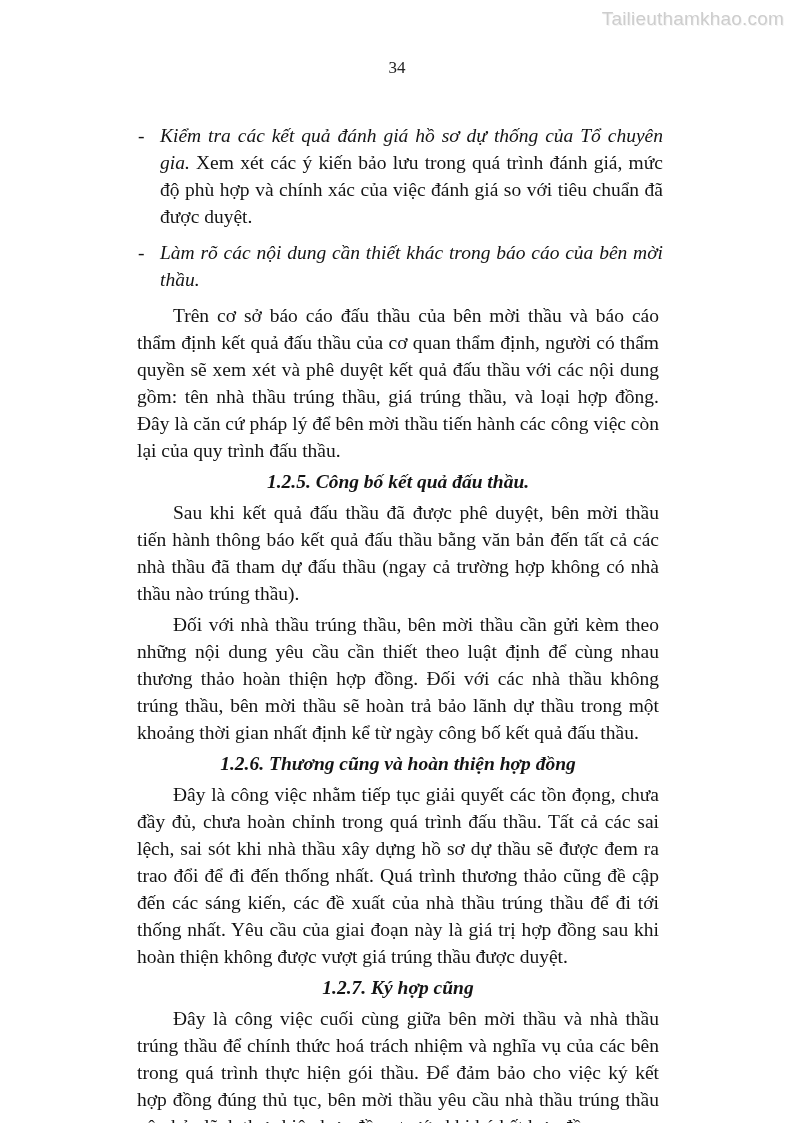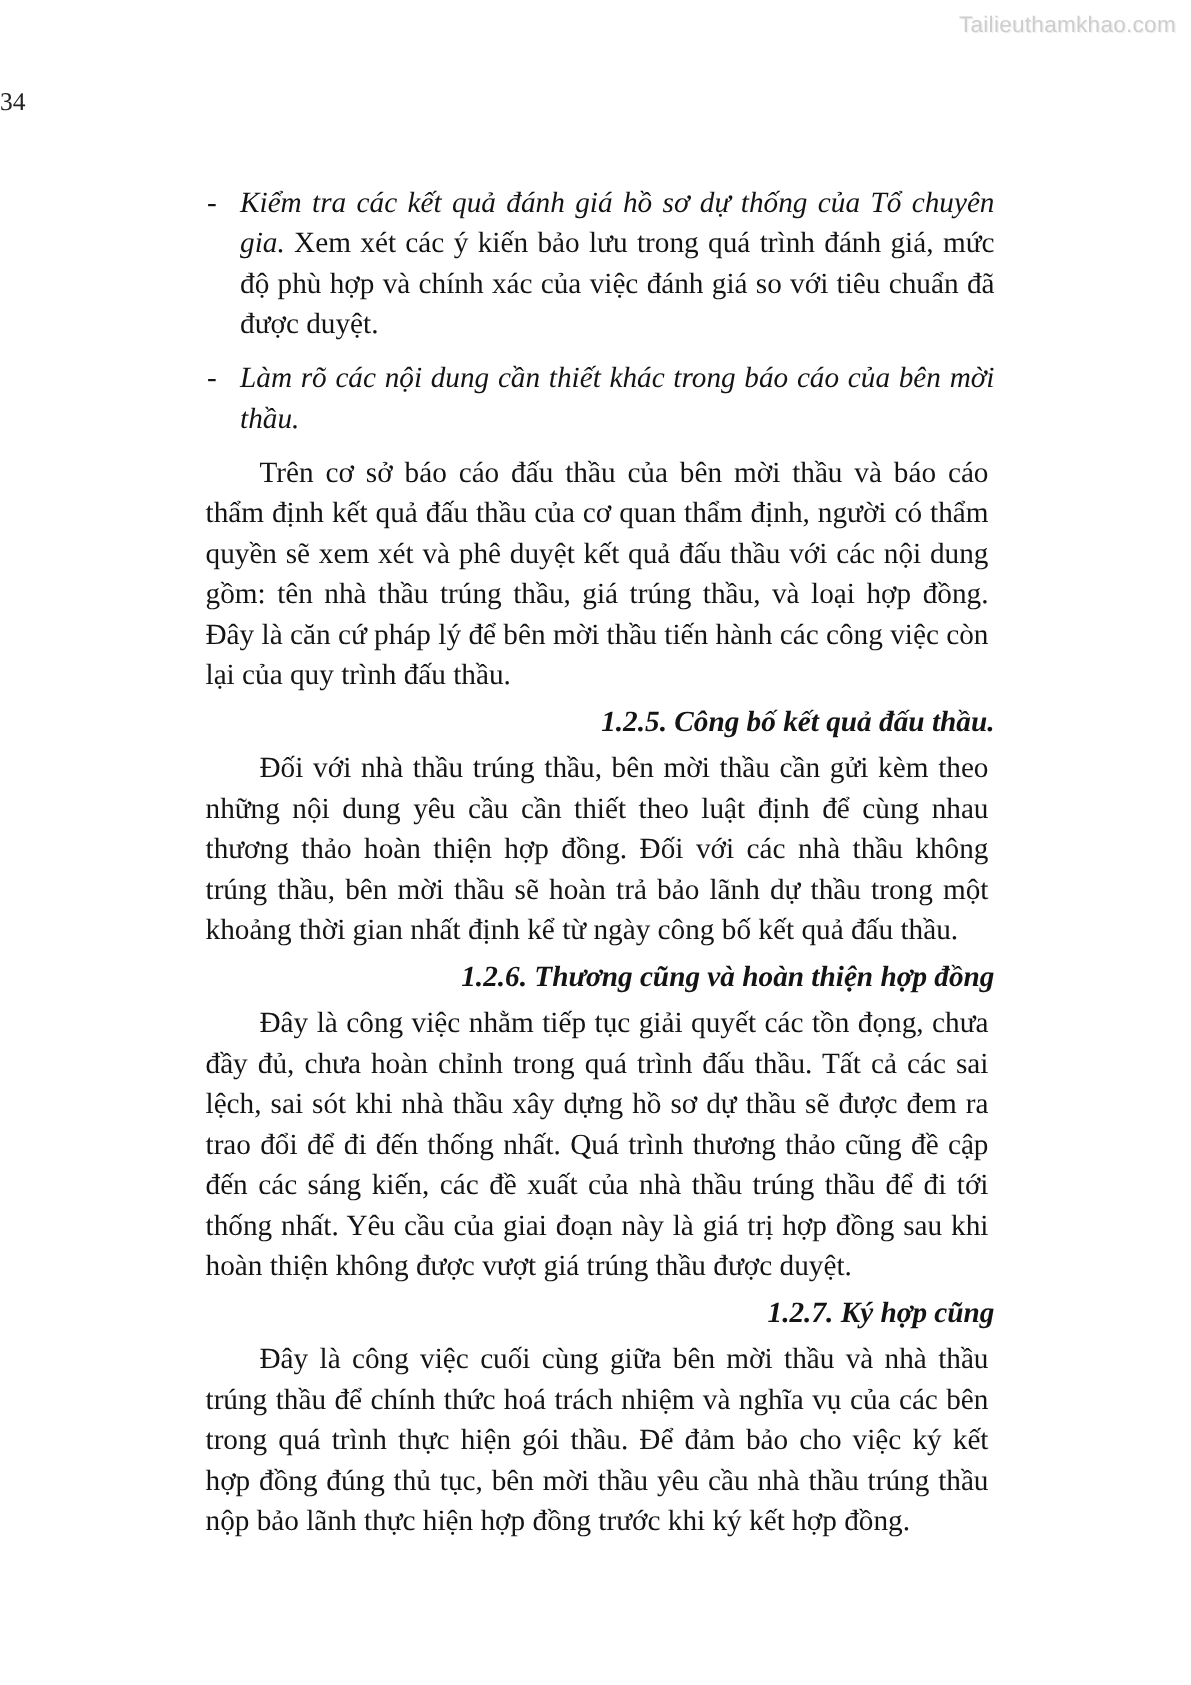--- a/index.html
+++ b/index.html
@@ -8,28 +8,29 @@
     background: #ffffff;
     font-family: "Liberation Serif", "DejaVu Serif", serif;
     color: #141414;
     overflow: hidden;
     position: relative;
   }
   .watermark {
     position: absolute;
     top: 8px; right: 10px;
     font-family: "Liberation Sans", "DejaVu Sans", sans-serif;
-    font-size: 15px;
+    font-size: 19px;
     color: #cdcdcd;
     text-shadow: 1px 1px 0 #f2f2f2;
     letter-spacing: 0.2px;
   }
   .page-number {
     position: absolute;
     top: 58px; left: 0; width: 794px;
+    text-align: center;
     font-size: 17px;
     color: #222222;
   }
   .content {
     position: absolute;
     top: 122px;
     left: 133px;
     width: 530px;
     font-size: 19.5px;
     line-height: 27px;
@@ -46,31 +47,32 @@
   }
   .it { font-style: italic; }
   .para {
     margin: 4px;
     text-indent: 36px;
   }
   .heading {
     margin: 0;
     font-weight: bold;
     font-style: italic;
-    text-align: right;
+    text-align: center;
   }
 </style>
 </head>
 <body>
 
 <div class="watermark">Tailieuthamkhao.com</div>
 <div class="page-number">34</div>
 <div class="content">
     <div class="bullet"><span class="dash">-</span><span class="it">Kiểm tra các kết quả đánh giá hồ sơ dự thống của Tổ chuyên gia.</span><span> Xem xét các ý kiến bảo lưu trong quá trình đánh giá, mức độ phù hợp và chính xác của việc đánh giá so với tiêu chuẩn đã được duyệt.</span></div>
     <div class="bullet"><span class="dash">-</span><span class="it">Làm rõ các nội dung cần thiết khác trong báo cáo của bên mời thầu.</span></div>
     <p class="para">Trên cơ sở báo cáo đấu thầu của bên mời thầu và báo cáo thẩm định kết quả đấu thầu của cơ quan thẩm định, người có thẩm quyền sẽ xem xét và phê duyệt kết quả đấu thầu với các nội dung gồm: tên nhà thầu trúng thầu, giá trúng thầu, và loại hợp đồng. Đây là căn cứ pháp lý để bên mời thầu tiến hành các công việc còn lại của quy trình đấu thầu.</p>
     <div class="heading">1.2.5. Công bố kết quả đấu thầu.</div>
+    <p class="para">Sau khi kết quả đấu thầu đã được phê duyệt, bên mời thầu tiến hành thông báo kết quả đấu thầu bằng văn bản đến tất cả các nhà thầu đã tham dự đấu thầu (ngay cả trường hợp không có nhà thầu nào trúng thầu).</p>
     <p class="para">Đối với nhà thầu trúng thầu, bên mời thầu cần gửi kèm theo những nội dung yêu cầu cần thiết theo luật định để cùng nhau thương thảo hoàn thiện hợp đồng. Đối với các nhà thầu không trúng thầu, bên mời thầu sẽ hoàn trả bảo lãnh dự thầu trong một khoảng thời gian nhất định kể từ ngày công bố kết quả đấu thầu.</p>
     <div class="heading">1.2.6. Thương cũng và hoàn thiện hợp đồng</div>
     <p class="para">Đây là công việc nhằm tiếp tục giải quyết các tồn đọng, chưa đầy đủ, chưa hoàn chỉnh trong quá trình đấu thầu. Tất cả các sai lệch, sai sót khi nhà thầu xây dựng hồ sơ dự thầu sẽ được đem ra trao đổi để đi đến thống nhất. Quá trình thương thảo cũng đề cập đến các sáng kiến, các đề xuất của nhà thầu trúng thầu để đi tới thống nhất. Yêu cầu của giai đoạn này là giá trị hợp đồng sau khi hoàn thiện không được vượt giá trúng thầu được duyệt.</p>
     <div class="heading">1.2.7. Ký hợp cũng</div>
     <p class="para">Đây là công việc cuối cùng giữa bên mời thầu và nhà thầu trúng thầu để chính thức hoá trách nhiệm và nghĩa vụ của các bên trong quá trình thực hiện gói thầu. Để đảm bảo cho việc ký kết hợp đồng đúng thủ tục, bên mời thầu yêu cầu nhà thầu trúng thầu nộp bảo lãnh thực hiện hợp đồng trước khi ký kết hợp đồng.</p>
   </div>
 
 </body></html>

